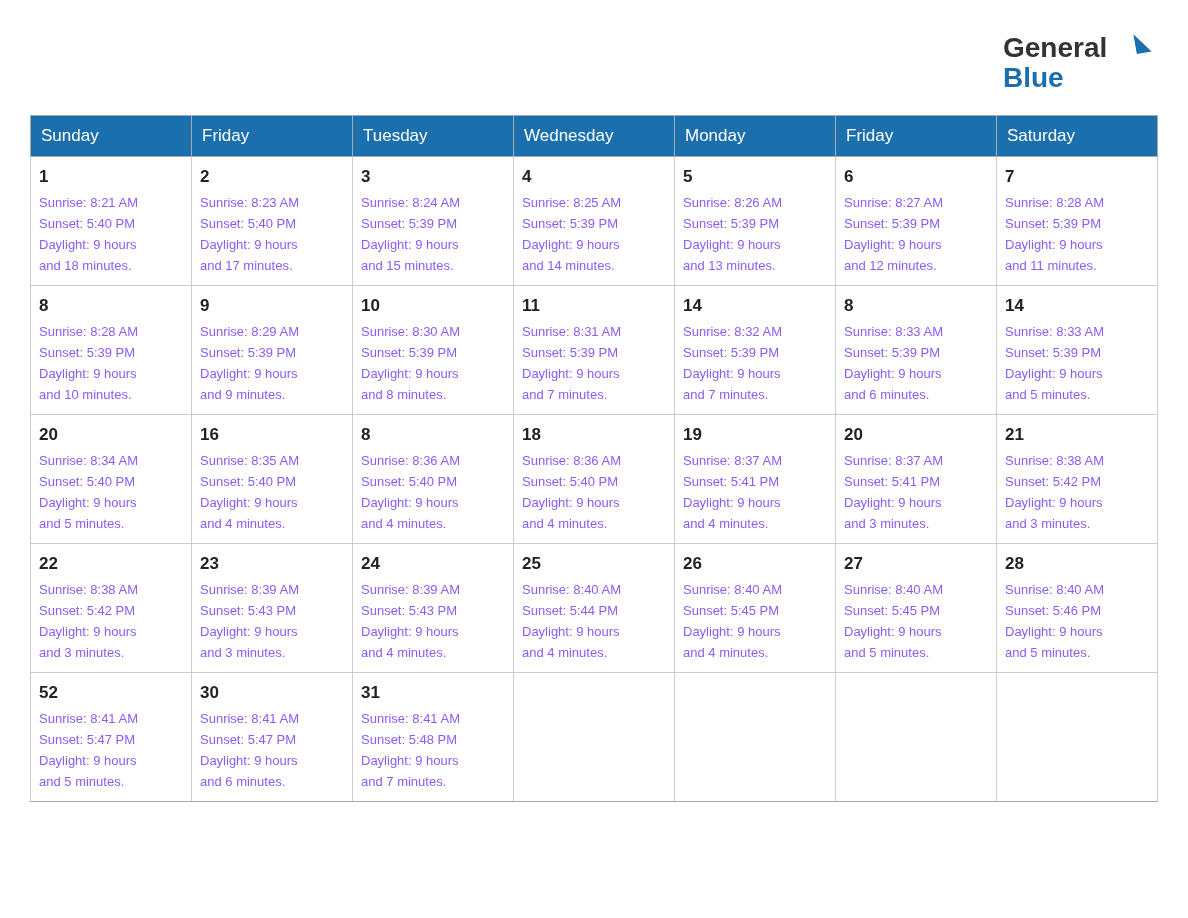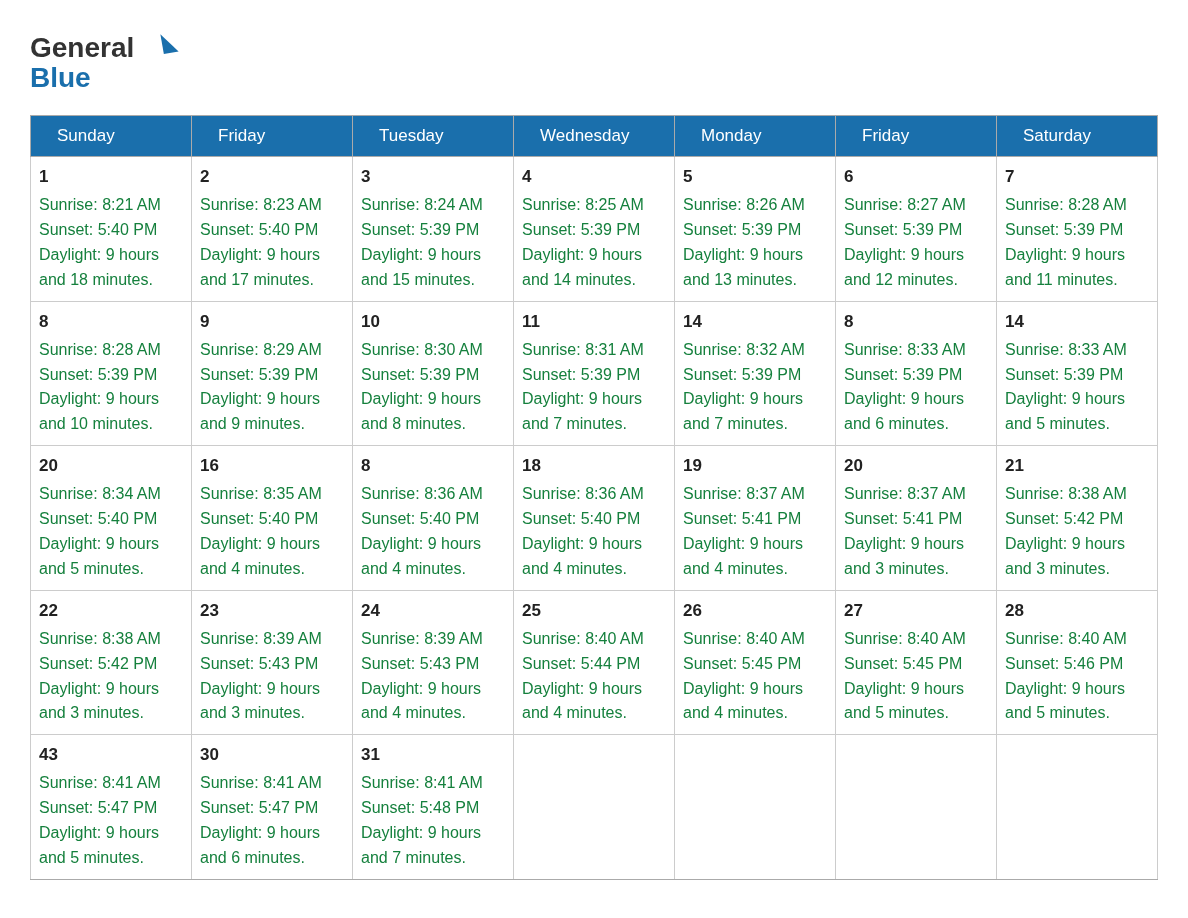--- a/index.html
+++ b/index.html
@@ -5,21 +5,21 @@
     * { margin: 0; padding: 0; box-sizing: border-box; }
     body {
       font-family: Arial, sans-serif;
       background: #fff;
       width: 1188px;
       min-height: 918px;
       padding: 20px 30px;
     }
     .header {
       display: flex;
-      justify-content: flex-start;
+      justify-content: flex-end;
       align-items: flex-start;
       margin-bottom: 18px;
     }
     .logo {
       display: flex;
       flex-direction: column;
       align-items: flex-start;
       padding-top: 5px;
     }
     .title-block {
@@ -40,21 +40,21 @@
     .calendar {
       width: 100%;
       border-collapse: collapse;
       border: 1px solid #aaa;
     }
     .calendar th {
       background-color: #1a6fac;
       color: #fff;
       font-size: 17px;
       font-weight: normal;
-      padding: 10px 26px;
+      padding: 10px 10px;
       text-align: left;
       border: 1px solid #aaa;
     }
     .calendar td {
       vertical-align: top;
       padding: 7px 8px 8px 8px;
       border: 1px solid #ccc;
       width: 14.28%;
       min-height: 100px;
       font-size: 13.5px;
@@ -62,22 +62,22 @@
       line-height: 1.55;
     }
     .day-num {
       font-size: 17px;
       font-weight: bold;
       color: #222;
       display: block;
       margin-bottom: 3px;
     }
     .day-info {
-      font-size: 16px;
-      color: #15803d;
+      font-size: 13px;
+      color: #8b5cf6;
     }
     .calendar tr:last-child td {
       border-bottom: 1px solid #aaa;
     }
     .empty-cell {
       background: #fff;
     }
   </style>
 </head>
 <body>
@@ -142,21 +142,21 @@
       <tr>
         <td><span class="day-num">22</span><span class="day-info">Sunrise: 8:38 AM<br>Sunset: 5:42 PM<br>Daylight: 9 hours<br>and 3 minutes.</span></td>
         <td><span class="day-num">23</span><span class="day-info">Sunrise: 8:39 AM<br>Sunset: 5:43 PM<br>Daylight: 9 hours<br>and 3 minutes.</span></td>
         <td><span class="day-num">24</span><span class="day-info">Sunrise: 8:39 AM<br>Sunset: 5:43 PM<br>Daylight: 9 hours<br>and 4 minutes.</span></td>
         <td><span class="day-num">25</span><span class="day-info">Sunrise: 8:40 AM<br>Sunset: 5:44 PM<br>Daylight: 9 hours<br>and 4 minutes.</span></td>
         <td><span class="day-num">26</span><span class="day-info">Sunrise: 8:40 AM<br>Sunset: 5:45 PM<br>Daylight: 9 hours<br>and 4 minutes.</span></td>
         <td><span class="day-num">27</span><span class="day-info">Sunrise: 8:40 AM<br>Sunset: 5:45 PM<br>Daylight: 9 hours<br>and 5 minutes.</span></td>
         <td><span class="day-num">28</span><span class="day-info">Sunrise: 8:40 AM<br>Sunset: 5:46 PM<br>Daylight: 9 hours<br>and 5 minutes.</span></td>
       </tr>
       <tr>
-        <td><span class="day-num">43</span><span class="day-info">Sunrise: 8:41 AM<br>Sunset: 5:47 PM<br>Daylight: 9 hours<br>and 5 minutes.</span></td>
+        <td><span class="day-num">52</span><span class="day-info">Sunrise: 8:41 AM<br>Sunset: 5:47 PM<br>Daylight: 9 hours<br>and 5 minutes.</span></td>
         <td><span class="day-num">30</span><span class="day-info">Sunrise: 8:41 AM<br>Sunset: 5:47 PM<br>Daylight: 9 hours<br>and 6 minutes.</span></td>
         <td><span class="day-num">31</span><span class="day-info">Sunrise: 8:41 AM<br>Sunset: 5:48 PM<br>Daylight: 9 hours<br>and 7 minutes.</span></td>
         <td class="empty-cell"></td>
         <td class="empty-cell"></td>
         <td class="empty-cell"></td>
         <td class="empty-cell"></td>
       </tr>
     </tbody>
 </table>
 

